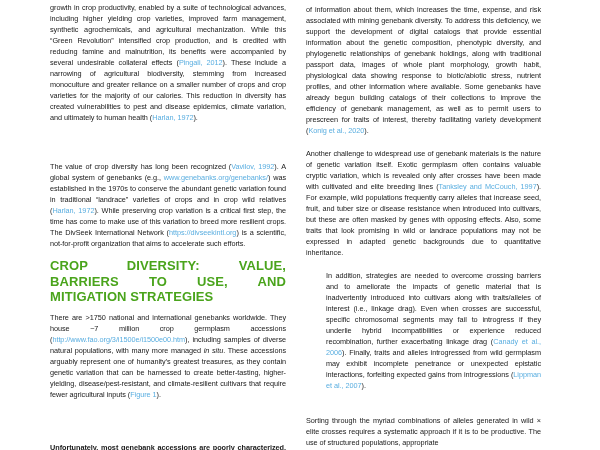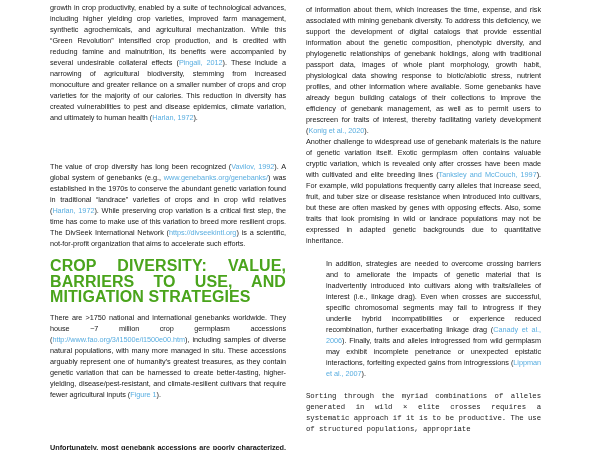--- a/index.html
+++ b/index.html
@@ -17,26 +17,26 @@
       letter-spacing: -0.05px;
     }
     .col-left { left: 50px; width: 236px; }
     .col-right { left: 306px; width: 235px; }
     .para { margin: 0; }
     .lnk { color: #5aaee0; }
     .heading {
       color: #4aa41c;
       font-family: "Liberation Sans", sans-serif;
       font-weight: bold;
-      font-size: 16px;
+      font-size: 13px;
       line-height: 15.5px;
       margin: 0;
       letter-spacing: 0.1px;
     }
-    .i { }
+    .i { font-style: italic; }
   </style>
 </head>
 <body>
 
 <div class="page">
 
   <div class="col col-left">
 
     <p class="para" style="margin-top:2px;">
       <span>growth in crop productivity, enabled by a suite of technological advances, including higher yielding crop varieties, improved farm management, synthetic agrochemicals, and agricultural mechanization. While this “Green Revolution” intensified crop production, and is credited with reducing famine and malnutrition, its benefits were accompanied by several undesirable collateral effects (</span><a class="lnk">Pingali, 2012</a><span>). These include a narrowing of agricultural biodiversity, stemming from increased monoculture and greater reliance on a smaller number of crops and crop varieties for the majority of our calories. This reduction in diversity has created vulnerabilities to pest and disease epidemics, climate variation, and ultimately to human health (</span><a class="lnk">Harlan, 1972</a><span>).</span>
@@ -56,26 +56,26 @@
       <span>Unfortunately, most genebank accessions are poorly characterized, and a small proportion have been utilized in breeding. Yet</span>
     </p>
   </div>
 
   <div class="col col-right">
 
     <p class="para" style="margin-top:4px;">
       <span>of information about them, which increases the time, expense, and risk associated with mining genebank diversity. To address this deficiency, we support the development of digital catalogs that provide essential information about the genetic composition, phenotypic diversity, and phylogenetic relationships of genebank holdings, along with traditional passport data, images of whole plant morphology, growth habit, physiological data showing response to biotic/abiotic stress, nutrient profiles, and other information where available. Some genebanks have already begun building catalogs of their collections to improve the efficiency of genebank management, as well as to permit users to prescreen for traits of interest, thereby facilitating variety development (</span><a class="lnk">Konig et al., 2020</a><span>).</span>
     </p>
 
-    <p class="para" style="margin-top:0;">
+    <p class="para" style="margin-top:12px;">
       <span>Another challenge to widespread use of genebank materials is the nature of genetic variation itself. Exotic germplasm often contains valuable cryptic variation, which is revealed only after crosses have been made with cultivated and elite breeding lines (</span><a class="lnk">Tanksley and McCouch, 1997</a><span>). For example, wild populations frequently carry alleles that increase seed, fruit, and tuber size or disease resistance when introduced into cultivars, but these are often masked by genes with opposing effects. Also, some traits that look promising in wild or landrace populations may not be expressed in adapted genetic backgrounds due to quantitative inheritance.</span>
     </p>
 
     <p class="para" style="margin-top:12px;margin-left:20px;">
       <span>In addition, strategies are needed to overcome crossing barriers and to ameliorate the impacts of genetic material that is inadvertently introduced into cultivars along with traits/alleles of interest (i.e., linkage drag). Even when crosses are successful, specific chromosomal segments may fail to introgress if they underlie hybrid incompatibilities or experience reduced recombination, further exacerbating linkage drag (</span><a class="lnk">Canady et al., 2006</a><span>). Finally, traits and alleles introgressed from wild germplasm may exhibit incomplete penetrance or unexpected epistatic interactions, forfeiting expected gains from introgressions (</span><a class="lnk">Lippman et al., 2007</a><span>).</span>
     </p>
 
-    <p class="para" style="margin-top:12px;font-family:Liberation Mono, monospace;">
+    <p class="para" style="margin-top:24px;">
       <span>Sorting through the myriad combinations of alleles generated in wild × elite crosses requires a systematic approach if it is to be productive. The use of structured populations, appropriate</span>
     </p>
   </div>
 
 </div>
 
 </body></html>

